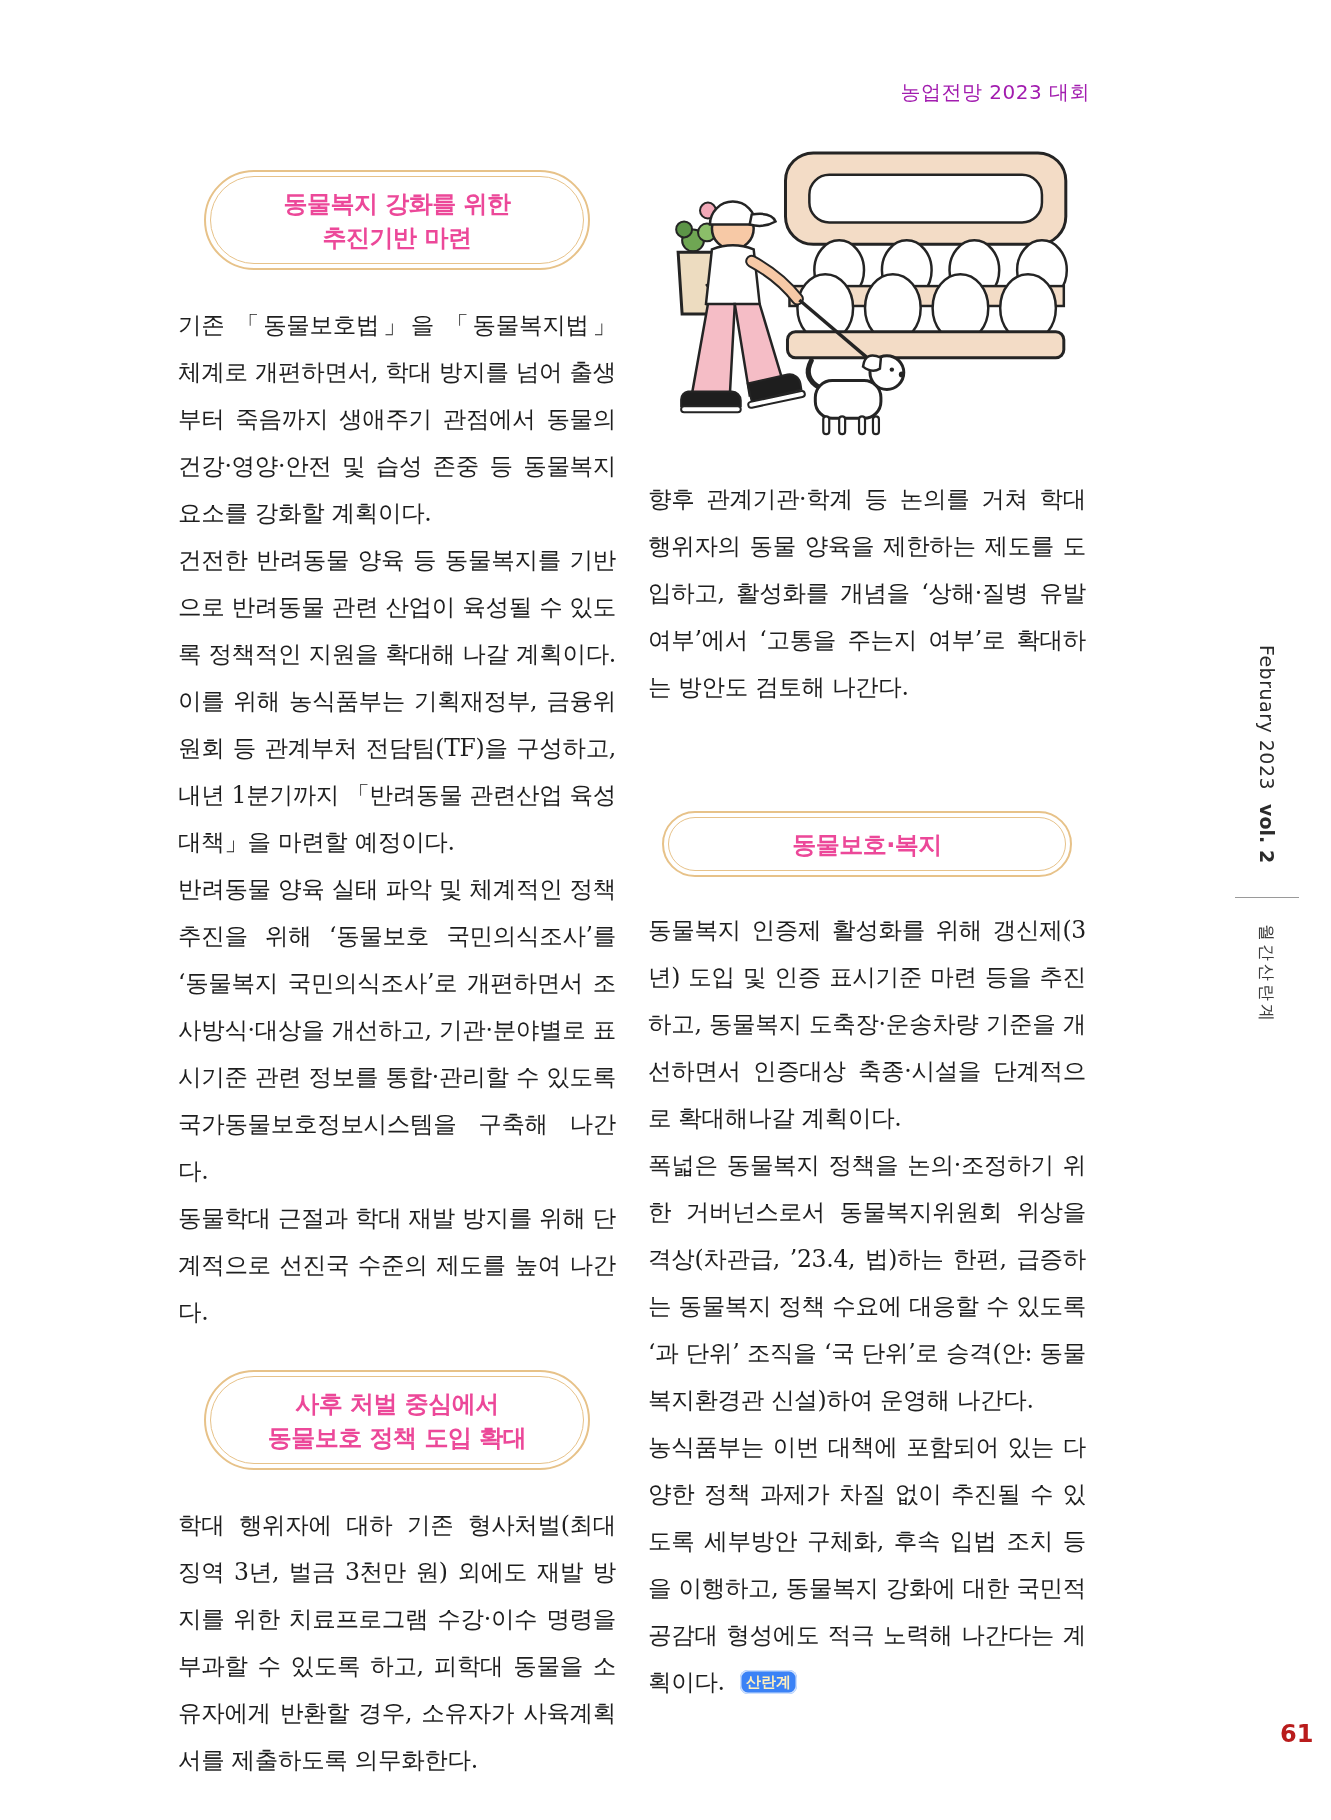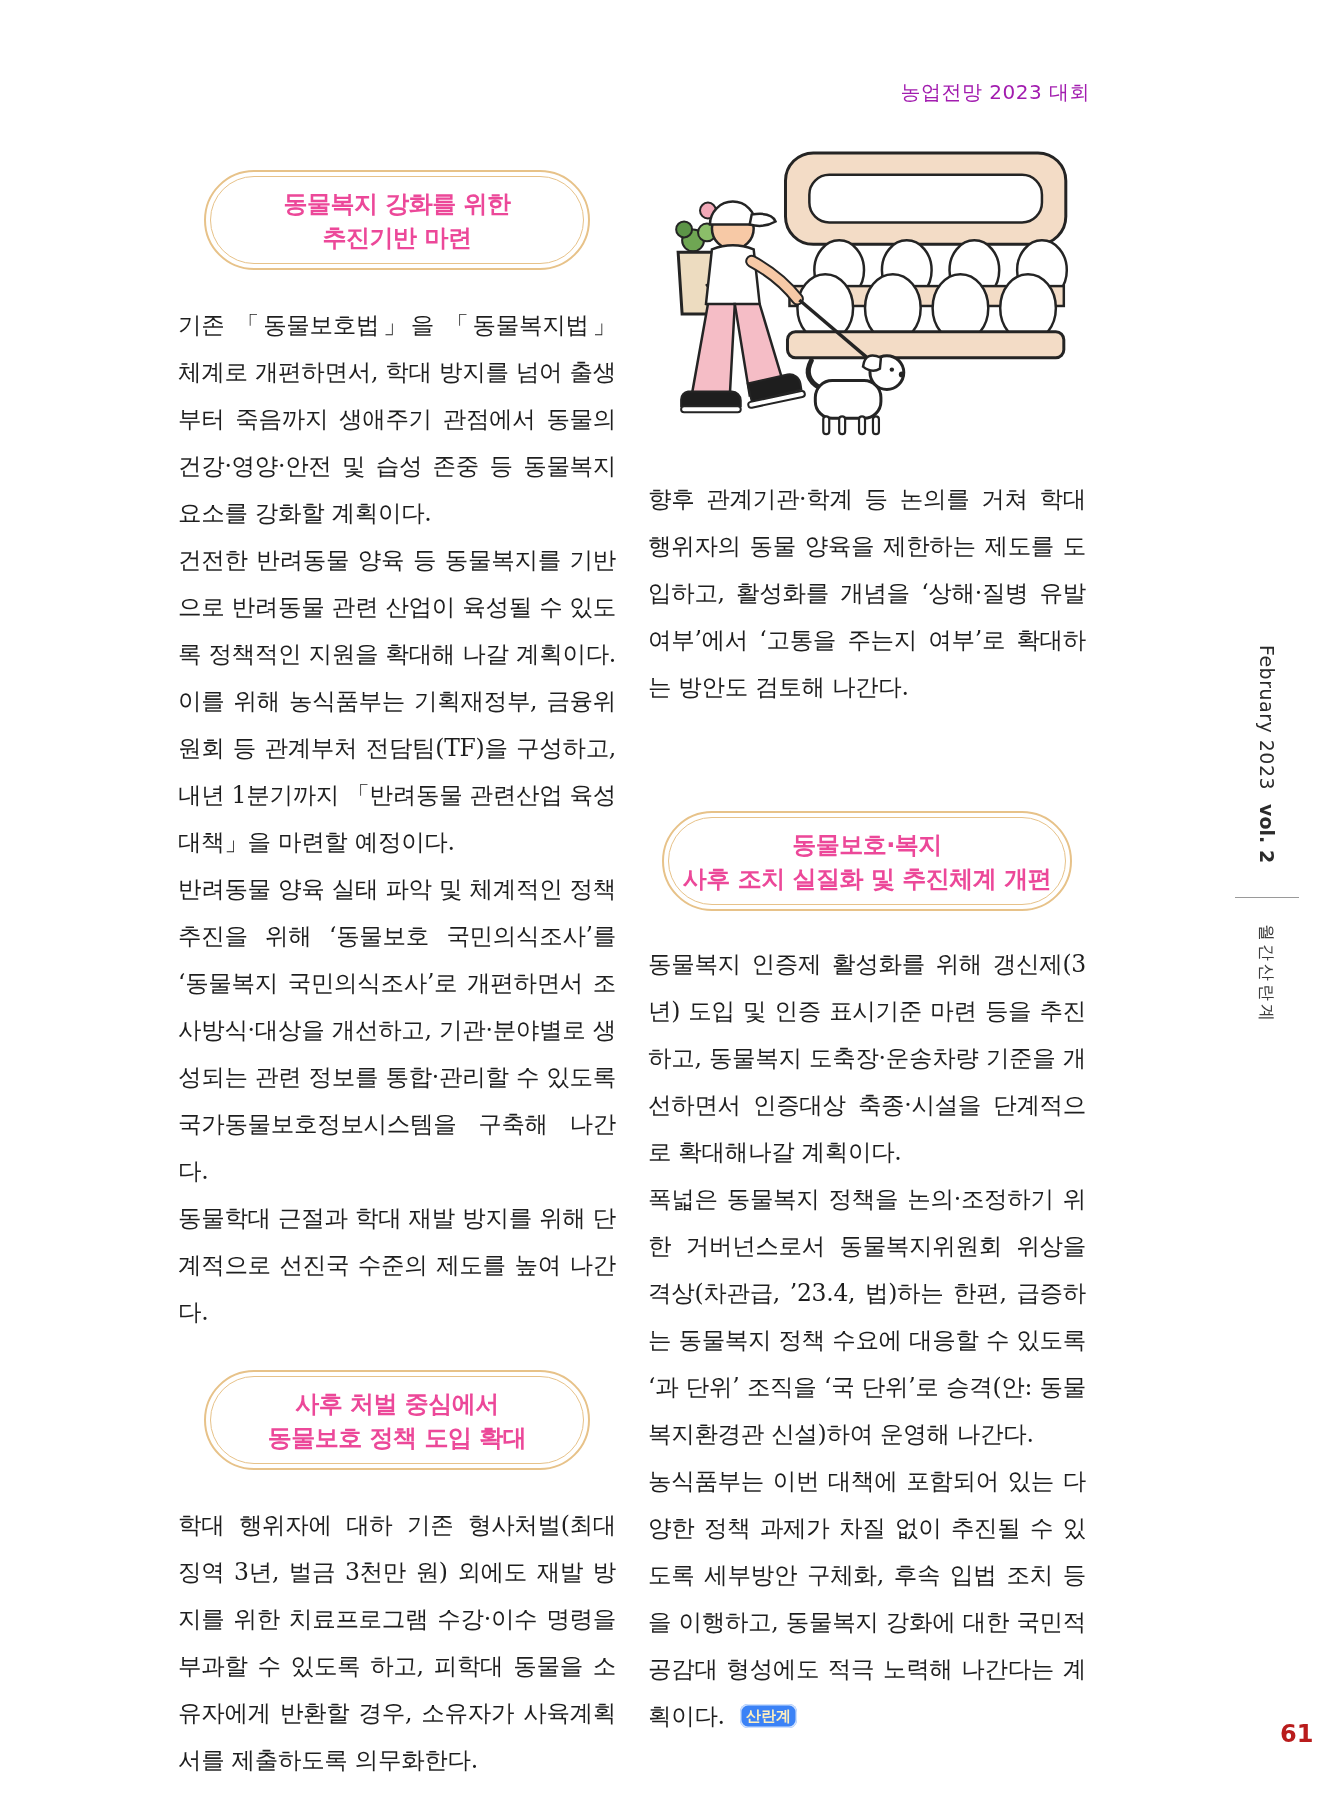--- a/index.html
+++ b/index.html
@@ -88,21 +88,21 @@
 
 <div class="header-label">농업전망 2023 대회</div>
 
 <div class="col col-left">
   <div class="tbox">
     <div class="tline">동물복지 강화를 위한</div>
     <div class="tline">추진기반 마련</div>
   </div>
   <p class="body">기존 「동물보호법」을 「동물복지법」 체계로 개편하면서, 학대 방지를 넘어 출생부터 죽음까지 생애주기 관점에서 동물의 건강·영양·안전 및 습성 존중 등 동물복지 요소를 강화할 계획이다.</p>
   <p class="body">건전한 반려동물 양육 등 동물복지를 기반으로 반려동물 관련 산업이 육성될 수 있도록 정책적인 지원을 확대해 나갈 계획이다. 이를 위해 농식품부는 기획재정부, 금융위원회 등 관계부처 전담팀(TF)을 구성하고, 내년 1분기까지 「반려동물 관련산업 육성대책」을 마련할 예정이다.</p>
-  <p class="body">반려동물 양육 실태 파악 및 체계적인 정책 추진을 위해 ‘동물보호 국민의식조사’를 ‘동물복지 국민의식조사’로 개편하면서 조사방식·대상을 개선하고, 기관·분야별로 생성되는 관련 정보를 통합·관리할 수 있도록 국가동물보호정보시스템을 구축해 나간다.</p>
+  <p class="body">반려동물 양육 실태 파악 및 체계적인 정책 추진을 위해 ‘동물보호 국민의식조사’를 ‘동물복지 국민의식조사’로 개편하면서 조사방식·대상을 개선하고, 기관·분야별로 표시기준 관련 정보를 통합·관리할 수 있도록 국가동물보호정보시스템을 구축해 나간다.</p>
   <p class="body">동물학대 근절과 학대 재발 방지를 위해 단계적으로 선진국 수준의 제도를 높여 나간다.</p>
   <div class="tbox tbox2">
     <div class="tline">사후 처벌 중심에서</div>
     <div class="tline">동물보호 정책 도입 확대</div>
   </div>
   <p class="body">학대 행위자에 대하 기존 형사처벌(최대 징역 3년, 벌금 3천만 원) 외에도 재발 방지를 위한 치료프로그램 수강·이수 명령을 부과할 수 있도록 하고, 피학대 동물을 소유자에게 반환할 경우, 소유자가 사육계획서를 제출하도록 의무화한다.</p>
 </div>
 
 <div class="col col-right">
   <div class="illus">
@@ -155,21 +155,20 @@
         <rect x="176" y="283" width="6" height="18" rx="3" fill="#ffffff" stroke="#242424" stroke-width="2.2"></rect>
         <rect x="192" y="283" width="6" height="18" rx="3" fill="#ffffff" stroke="#242424" stroke-width="2.2"></rect>
         <rect x="212" y="283" width="6" height="18" rx="3" fill="#ffffff" stroke="#242424" stroke-width="2.2"></rect>
         <rect x="226" y="283" width="6" height="18" rx="3" fill="#ffffff" stroke="#242424" stroke-width="2.2"></rect>
       </g>
     </svg>
   </div>
   <p class="body">향후 관계기관·학계 등 논의를 거쳐 학대 행위자의 동물 양육을 제한하는 제도를 도입하고, 활성화를 개념을 ‘상해·질병 유발 여부’에서 ‘고통을 주는지 여부’로 확대하는 방안도 검토해 나간다.</p>
   <div class="tbox tbox3">
     <div class="tline">동물보호·복지</div>
-    <div class="tline">사후 조치 실질화 및 추진체계 개편</div>
   </div>
   <p class="body">동물복지 인증제 활성화를 위해 갱신제(3년) 도입 및 인증 표시기준 마련 등을 추진하고, 동물복지 도축장·운송차량 기준을 개선하면서 인증대상 축종·시설을 단계적으로 확대해나갈 계획이다.</p>
   <p class="body">폭넓은 동물복지 정책을 논의·조정하기 위한 거버넌스로서 동물복지위원회 위상을 격상(차관급, ’23.4, 법)하는 한편, 급증하는 동물복지 정책 수요에 대응할 수 있도록 ‘과 단위’ 조직을 ‘국 단위’로 승격(안: 동물복지환경관 신설)하여 운영해 나간다.</p>
   <p class="body">
     <span>농식품부는 이번 대책에 포함되어 있는 다양한 정책 과제가 차질 없이 추진될 수 있도록 세부방안 구체화, 후속 입법 조치 등을 이행하고, 동물복지 강화에 대한 국민적 공감대 형성에도 적극 노력해 나간다는 계획이다.</span>
     <span class="badge">산란계</span>
   </p>
 </div>
 
 <aside class="sidebar">

